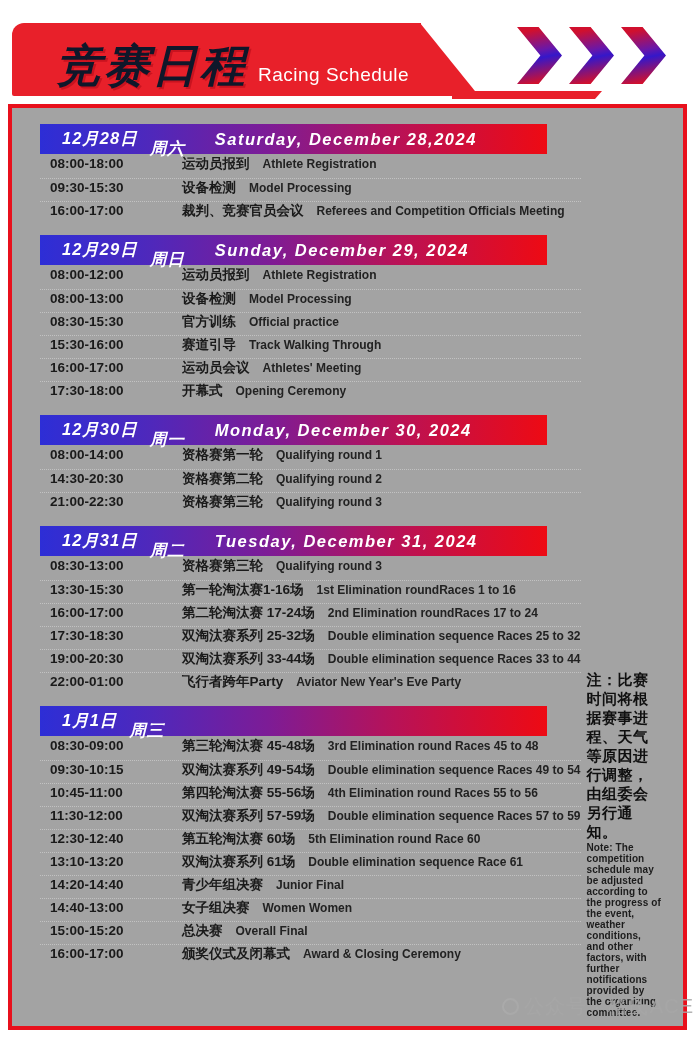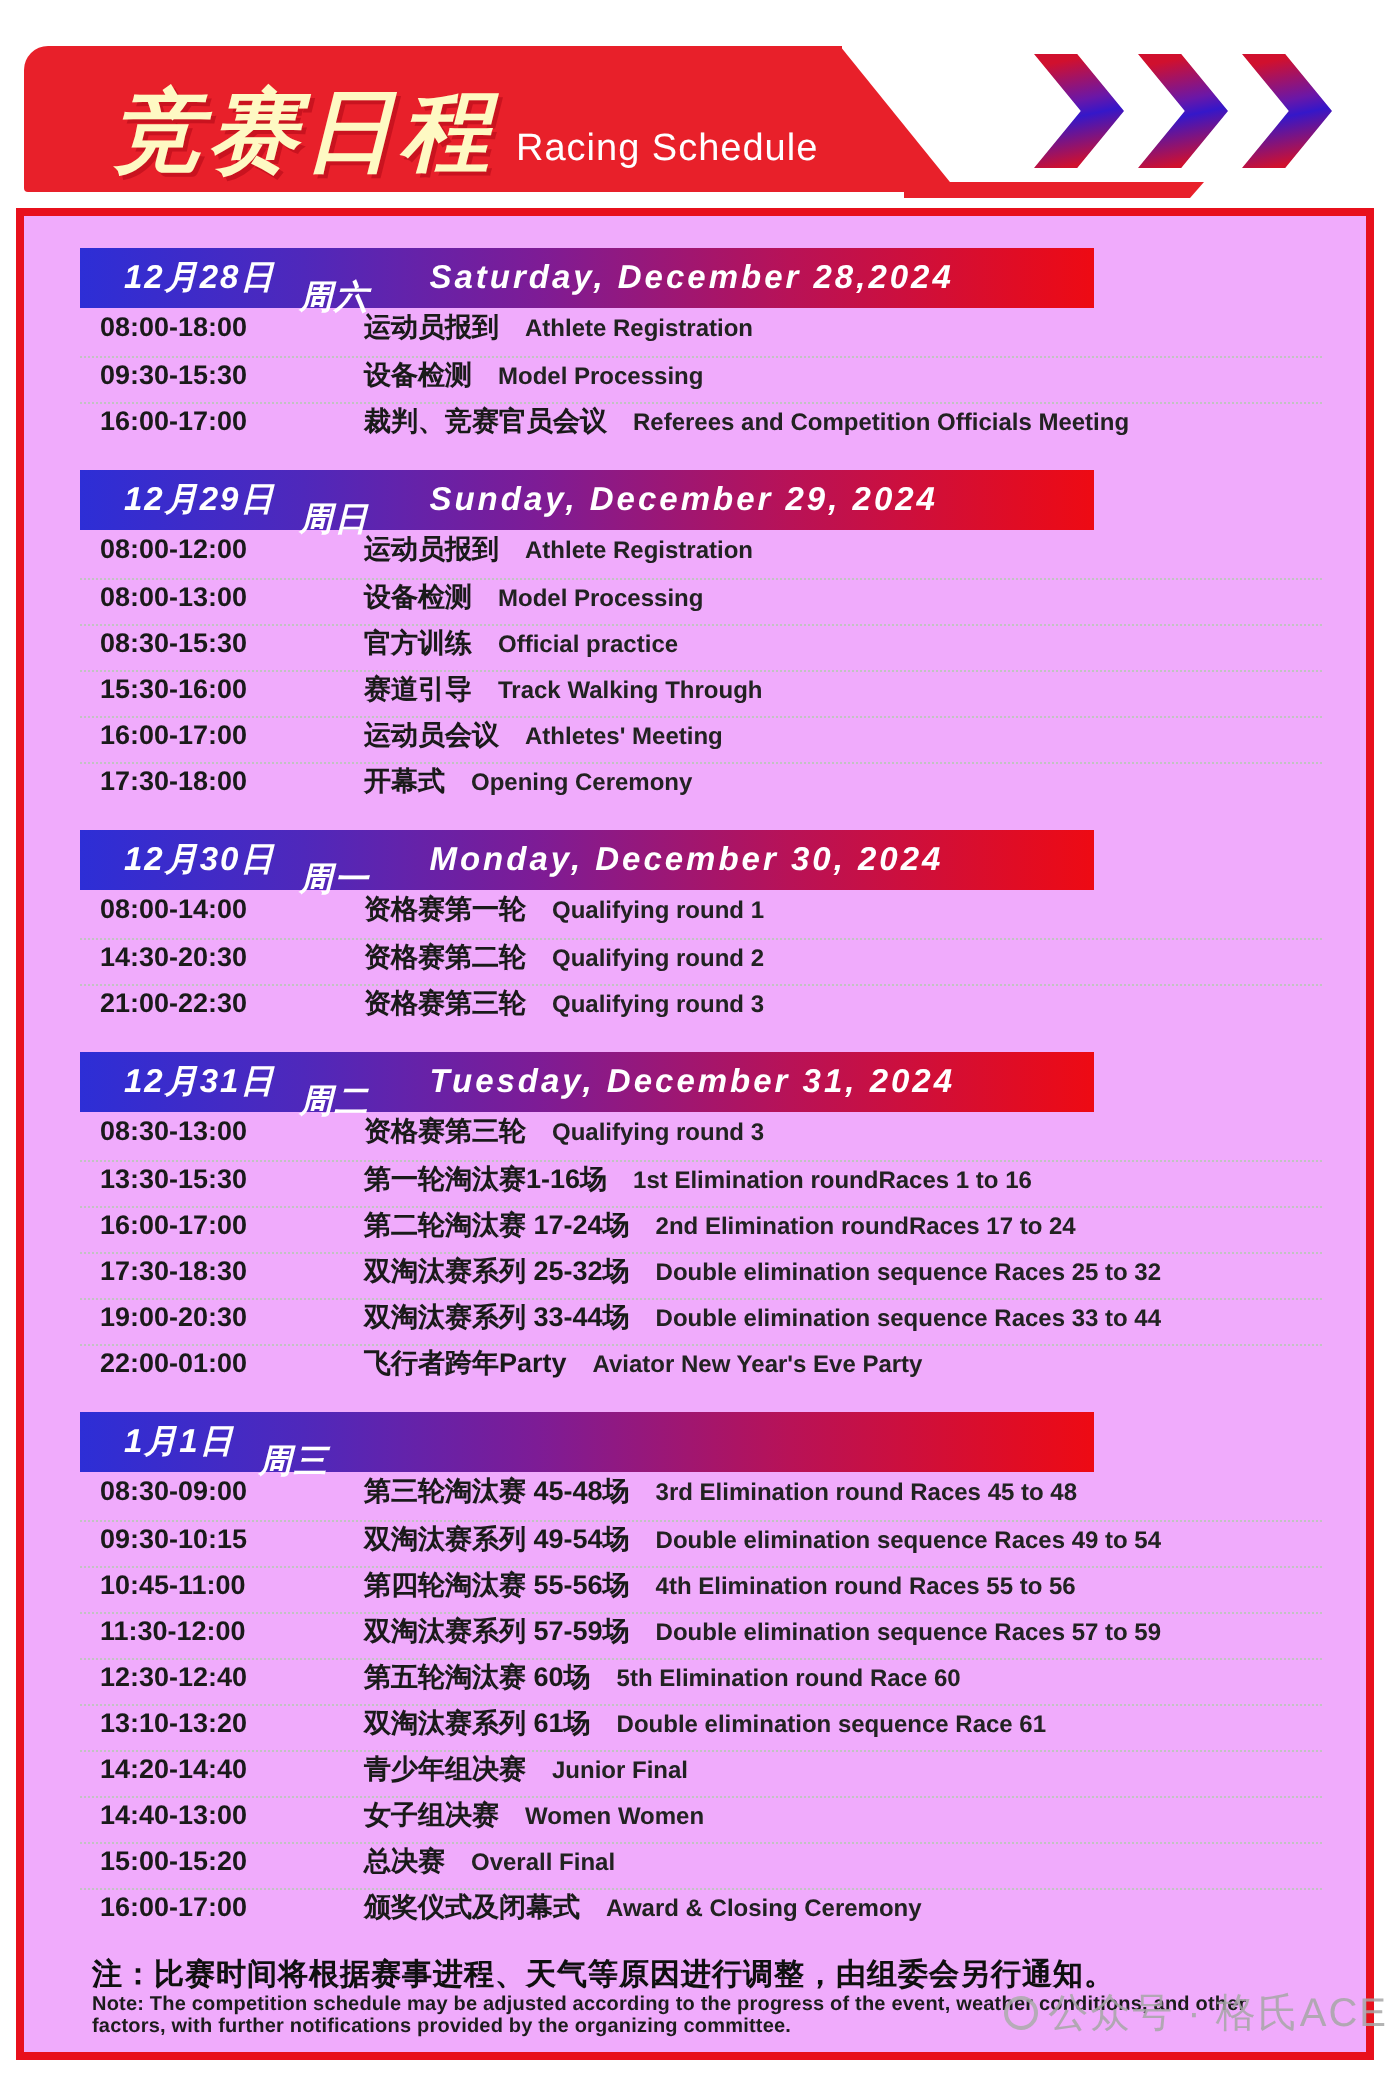--- a/index.html
+++ b/index.html
@@ -15,38 +15,38 @@
   }
   .banner-tri{
     position:absolute;left:420px;top:23px;width:59px;height:73px;background:#e8202a;
     clip-path:polygon(0 0,100% 100%,0 100%);
   }
   .banner-strip{
     position:absolute;left:452px;top:91px;width:150px;height:8px;background:#e8202a;
     clip-path:polygon(0 0,100% 0,calc(100% - 7px) 100%,0 100%);
   }
   .banner-title-zh{
-    font-size:45px;font-weight:bold;font-style:italic;color:#fef9c3;
+    font-size:45px;font-weight:bold;font-style:italic;color:#0f172a;
     letter-spacing:3px;line-height:1;text-shadow:2px 2px 0 rgba(175,10,22,.55);
   }
   .banner-title-en{
     font-size:19px;font-weight:normal;color:#ffffff;margin-left:10px;line-height:1.3;
     letter-spacing:.5px;white-space:nowrap;
   }
   .chevrons{position:absolute;left:517px;top:27px;display:flex;gap:7px;}
   .chevron{
     width:45px;height:57px;
     background:linear-gradient(168deg,#d0102e 10%,#6a17a8 42%,#3517c9 54%,#d0102e 90%);
     clip-path:polygon(0% 0%,48% 0%,100% 50%,48% 100%,0% 100%,52% 50%);
   }
   
   .box{
     position:absolute;left:8px;top:104px;width:679px;height:926px;box-sizing:border-box;
-    background:#f0abfc;border:4px solid #e8101c;
-    padding:16px 22px 8px 28px;display:flex;flex-direction:column;
+    background:#a3a3a3;border:4px solid #e8101c;
+    padding:16px 22px 8px 28px;display:flex;flex-direction:row;
   }
   .section{margin-bottom:11px;}
   .section-bar{
     width:507px;height:30px;margin-bottom:1px;box-sizing:border-box;
     background:linear-gradient(90deg,#2d2ed6 0%,#4f28bb 22%,#7d1c96 45%,#b81257 70%,#ee0a13 100%);
     display:flex;align-items:center;padding-left:22px;
     color:#ffffff;font-style:italic;font-weight:bold;white-space:nowrap;
   }
   .bar-date-zh{font-size:16.5px;letter-spacing:1px;}
   .bar-weekday{font-size:16.5px;margin-left:12px;letter-spacing:1px;margin-top:20px;}

